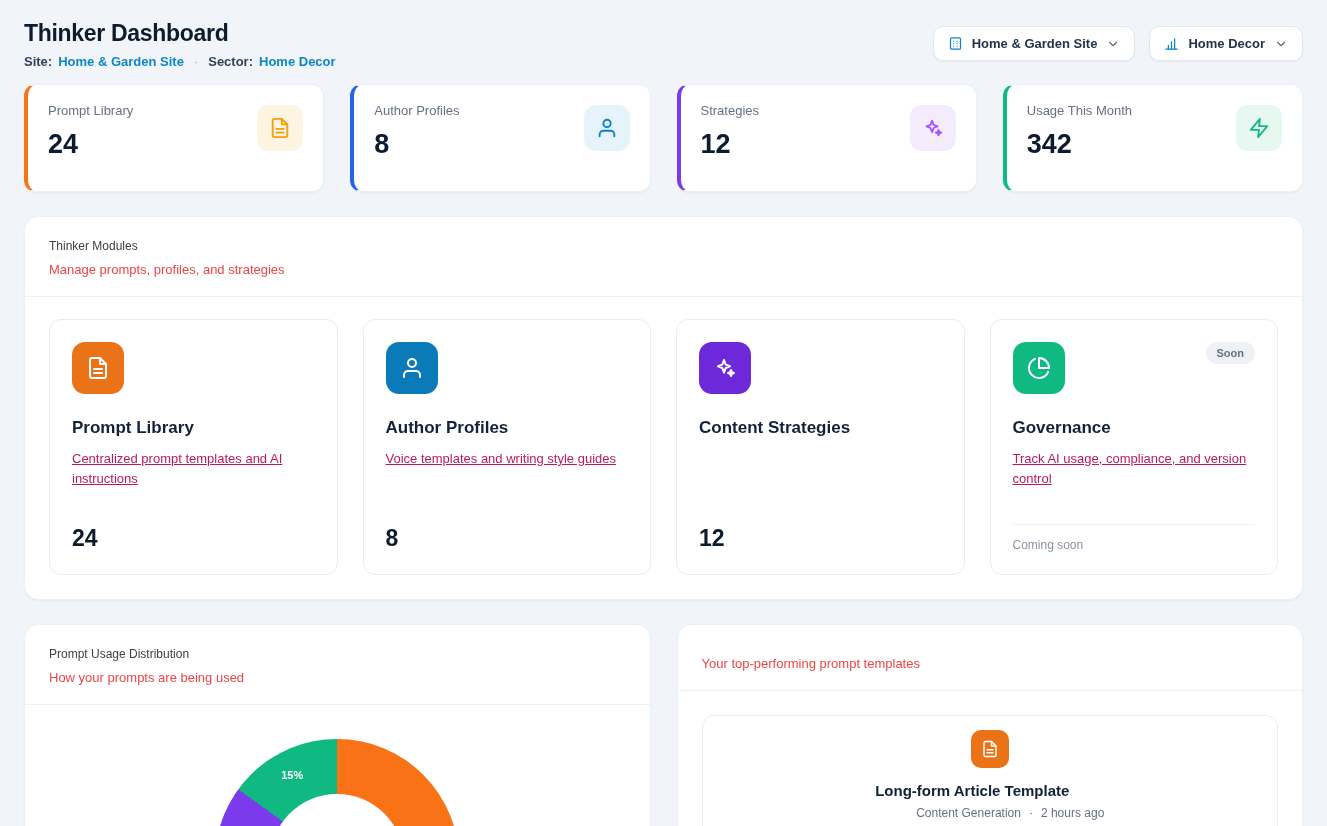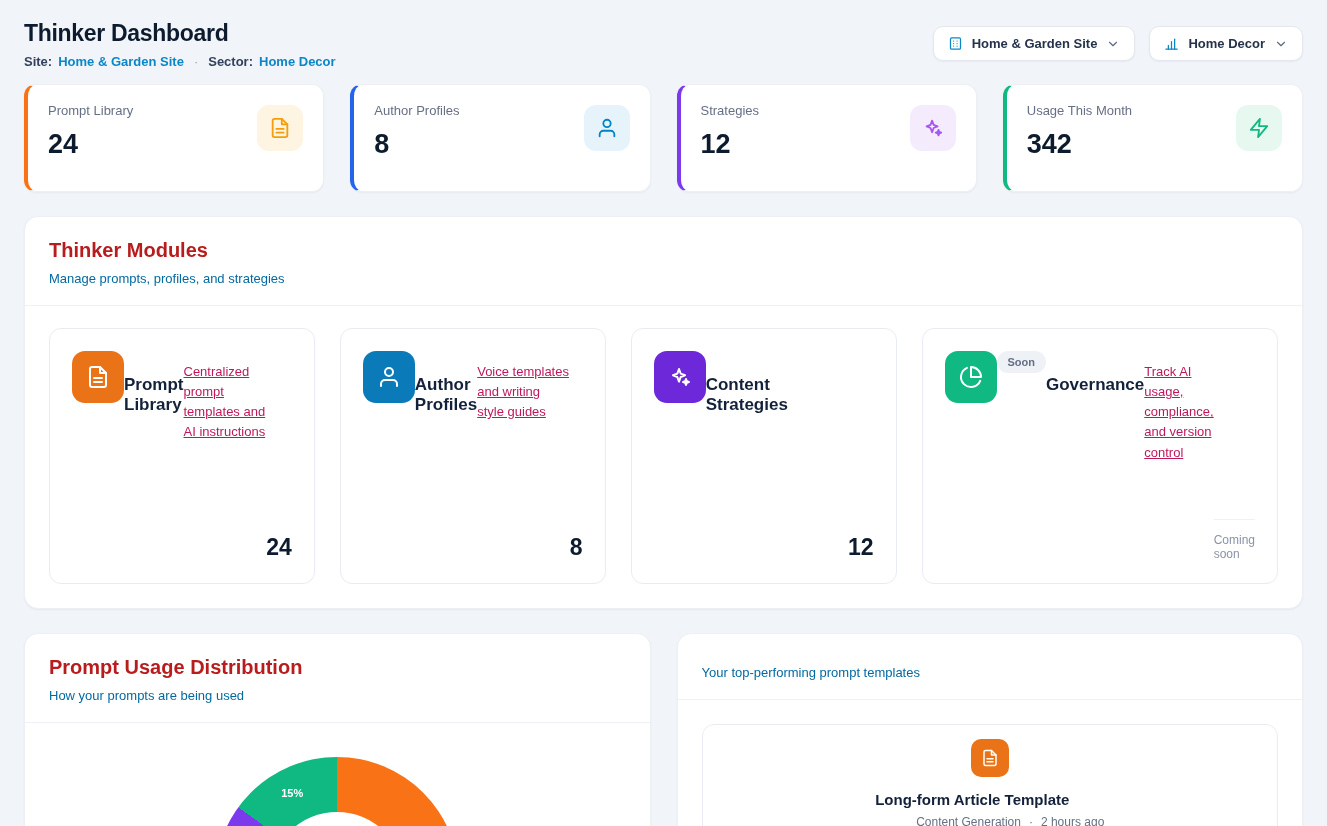--- a/index.html
+++ b/index.html
@@ -43,28 +43,28 @@
     width:46px; height:46px; border-radius:12px; margin-top:2px;
     background:var(--tint,#eee); color:var(--icon,#999);
     display:flex; align-items:center; justify-content:center; flex:none;
   }
   .stat-icon svg { width:22px; height:22px; }
 
   
   .card { background:#fff; border:1px solid #eceff4; border-radius:14px; box-shadow:0 1px 2px rgba(16,24,40,.05); }
   .modules-card { margin-top:24px; }
   .card-header { padding:22px 24px 19px; }
-  .card-title { font-size:20px; font-weight:700; color:#b91c1c; }
-  .card-subtitle { font-size:13px; color:#0369a1; margin-top:9px; }
+  .card-title { font-size:12px; font-weight:400; color:#404040; }
+  .card-subtitle { font-size:13px; color:#ef4444; margin-top:9px; }
   .divider { height:1px; background:#eef1f6; }
 
   .modules-grid { display:grid; grid-template-columns:repeat(4,1fr); gap:25px; padding:22px 24px 24px; }
   .module-card {
     border:1px solid #e8ecf2; border-radius:12px; padding:22px; min-height:256px;
-    display:flex; flex-direction:row; background:#fff; cursor:pointer;
+    display:flex; flex-direction:column; background:#fff; cursor:pointer;
   }
   .module-top { display:flex; justify-content:space-between; align-items:flex-start; }
   .module-icon {
     width:52px; height:52px; border-radius:13px; background:var(--accent,#999); color:#fff;
     display:flex; align-items:center; justify-content:center;
   }
   .module-icon svg { width:24px; height:24px; }
   .soon-badge { background:#eef2f6; color:#667085; font-size:11px; font-weight:700; border-radius:999px; padding:5px 11px; }
   .module-title { font-size:17px; font-weight:700; color:#14213a; margin-top:24px; }
   .module-desc { font-size:13px; color:#be185d; line-height:1.55; margin-top:11px;text-decoration:underline; }

